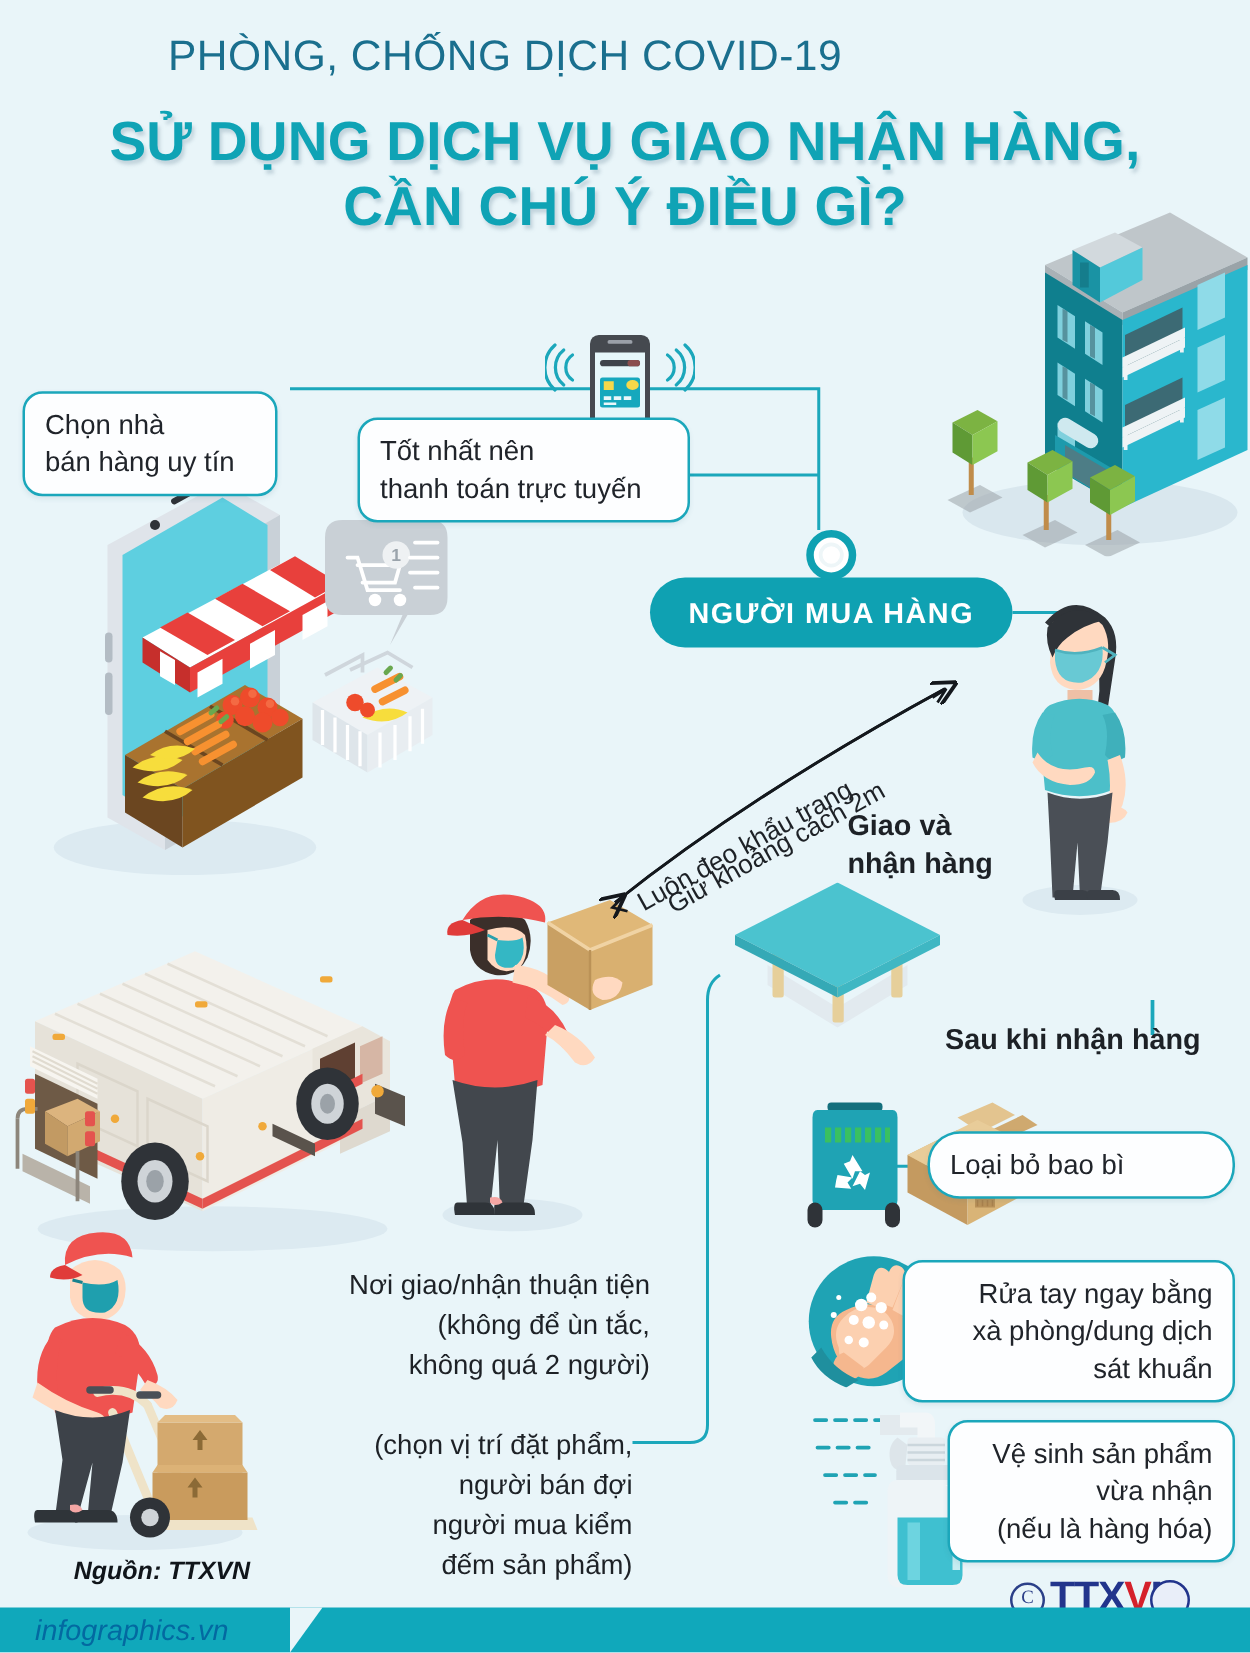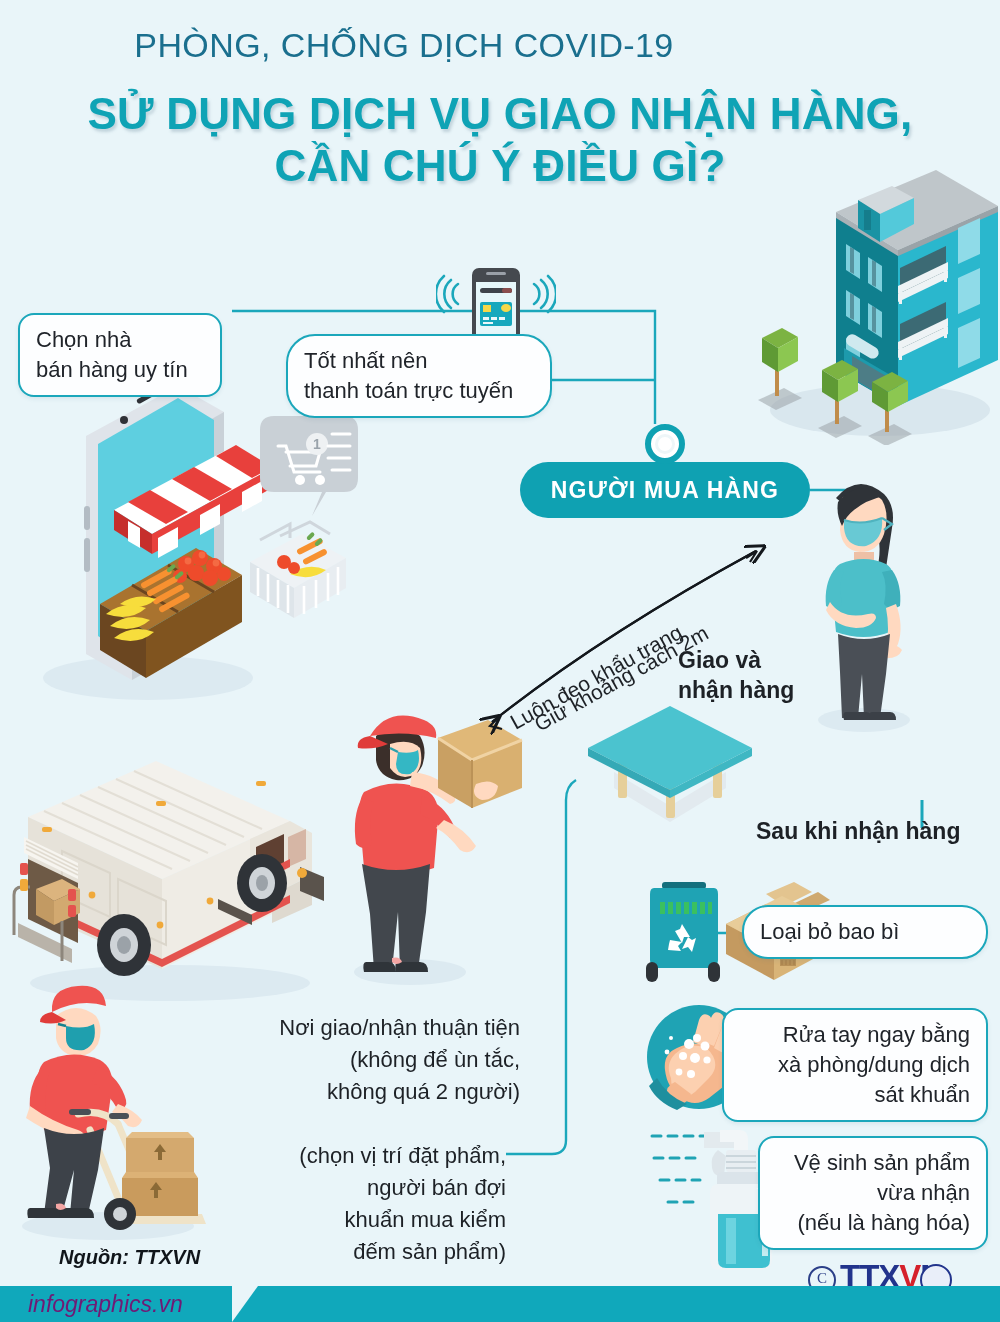--- a/index.html
+++ b/index.html
@@ -87,21 +87,21 @@
     position:absolute;left:0;top:1286px;width:1000px;height:36px;
     background:#10a8bb;
   }
   .footbar::after{
     content:"";position:absolute;left:232px;top:0;
     border-left:26px solid #e9f5f9;
     border-bottom:36px solid transparent;
   }
   .foottext{
     position:absolute;left:28px;top:1291px;
-    color:#701a75;font-style:italic;font-size:23px;
+    color:#0369a1;font-style:italic;font-size:23px;
   }
 
   
   .ttxvn{position:absolute;left:808px;top:1258px;width:180px;height:48px;}
   .ttxvn .cmark{
     position:absolute;left:0;top:8px;width:24px;height:24px;
     border:2px solid #2b3f88;border-radius:50%;
     color:#2b3f88;font-size:15px;line-height:21px;text-align:center;
     font-family:"Liberation Serif",serif;
   }
@@ -702,21 +702,21 @@
     <path d="M492 722 Q 600 636 756 551" fill="none" stroke="#14181d" stroke-width="2.2"></path>
     <path d="M500 716 L490 726 L502 729" fill="none" stroke="#14181d" stroke-width="2.2"></path>
     <path d="M746 558 L757 551 L750 562" fill="none" stroke="#14181d" stroke-width="2.2"></path>
   </svg>
 
   <div class="callout" style="left:18px;top:268px;width:204px;margin-top:45px;">
     <div>Chọn nhà</div>
     <div>bán hàng uy tín</div>
   </div>
 
-  <div class="callout" style="left:286px;top:334px;width:266px;border-radius:29px;">
+  <div class="callout" style="left:286px;top:334px;width:266px;">
     <div>Tốt nhất nên</div>
     <div>thanh toán trực tuyến</div>
   </div>
 
   <div class="badge">
     <span>NGƯỜI MUA HÀNG</span>
   </div>
   <div class="badge-node"></div>
 
   <div class="diag" style="left:512px;top:712px;transform:rotate(-29deg);">Luôn đeo khẩu trang</div>
@@ -747,21 +747,21 @@
 
   <div class="ftext" style="left:190px;top:1012px;width:330px;text-align:right;font-size:22px;line-height:32px;">
     <div>Nơi giao/nhận thuận tiện</div>
     <div>(không để ùn tắc,</div>
     <div>không quá 2 người)</div>
   </div>
 
   <div class="ftext" style="left:190px;top:1140px;width:316px;text-align:right;font-size:22px;line-height:32px;">
     <div>(chọn vị trí đặt phẩm,</div>
     <div>người bán đợi</div>
-    <div>khuẩn mua kiểm</div>
+    <div>người mua kiểm</div>
     <div>đếm sản phẩm)</div>
   </div>
 
   <div class="source">Nguồn: TTXVN</div>
 
   <div class="ttxvn">
     <div class="cmark">C</div>
     <div class="word"><span class="b">TTX</span><span class="r">V</span><span class="b">N</span></div>
     <div class="globe"></div>
     <div class="tagline">Vietnam News Agency</div>

